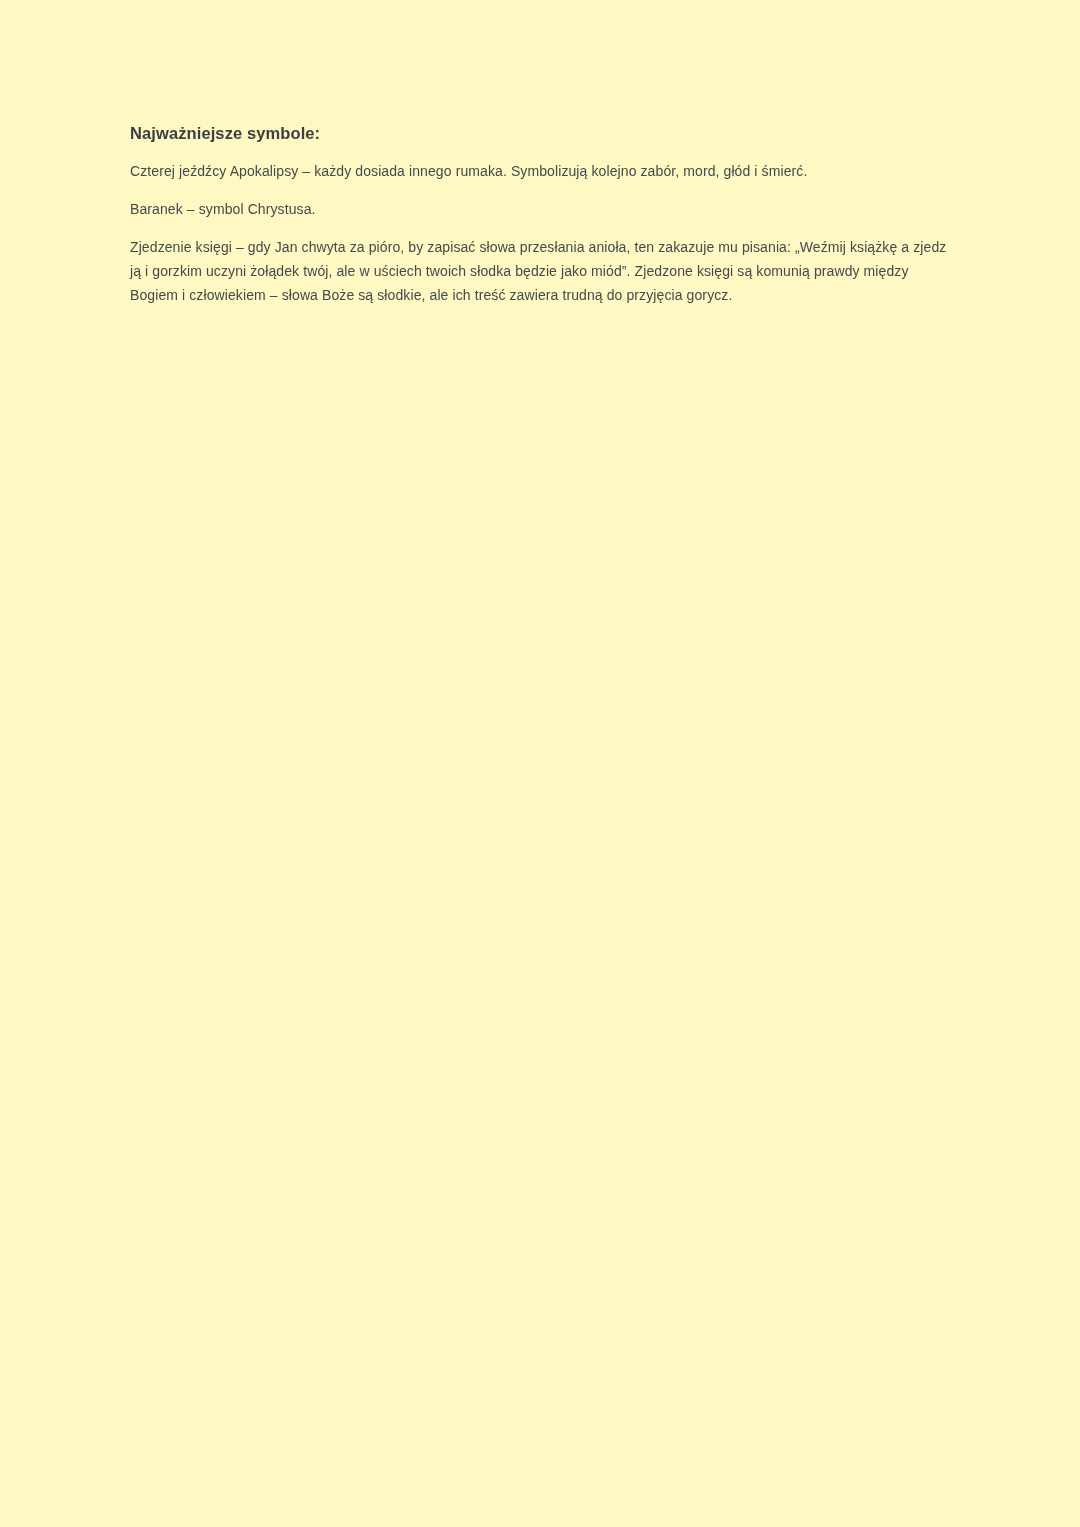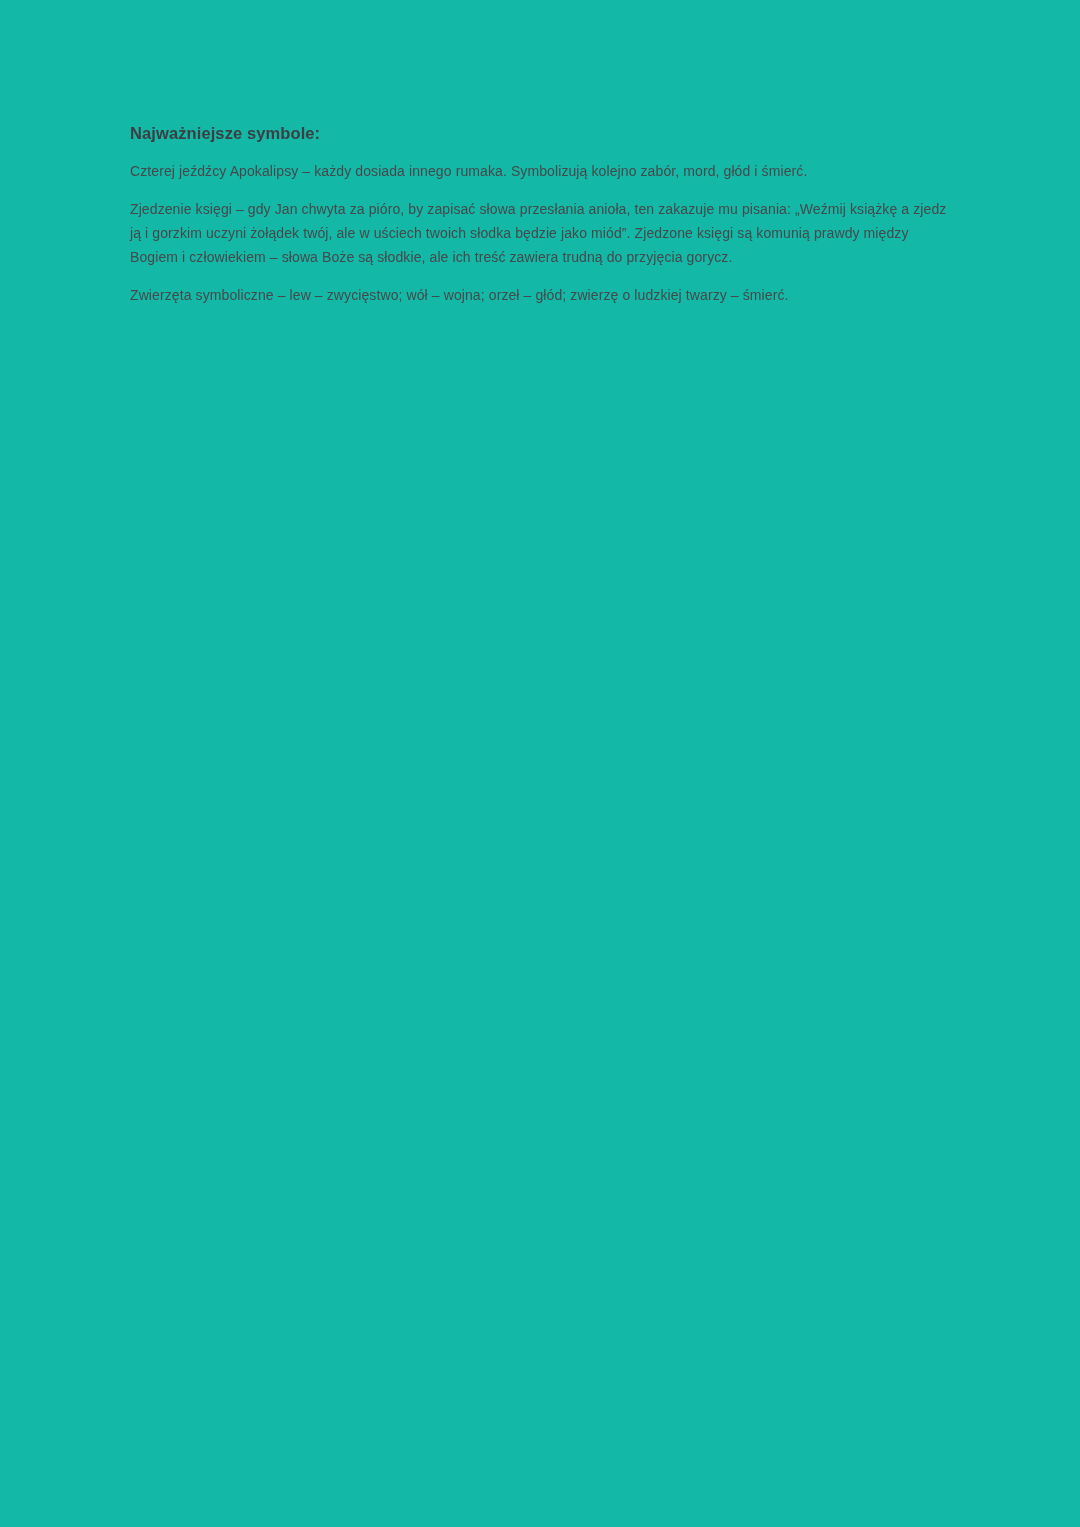--- a/index.html
+++ b/index.html
@@ -4,21 +4,21 @@
 <style>
   html, body {
     margin: 0;
     padding: 0;
     background: #ffffff;
   }
   .page {
     position: relative;
     width: 1080px;
     height: 1527px;
-    background: #14b8a6;
+    background: #fef9c3;
     font-family: "Liberation Sans", "DejaVu Sans", sans-serif;
     box-sizing: border-box;
   }
   .content {
     position: absolute;
     left: 130px;
     top: 121px;
     width: 828px;
   }
   .doc-heading {
@@ -39,16 +39,16 @@
     text-align: left;
   }
 </style>
 </head>
 <body>
 
 <div class="page">
   <div class="content">
     <h2 class="doc-heading">Najważniejsze symbole:</h2>
     <p class="doc-paragraph">Czterej jeźdźcy Apokalipsy – każdy dosiada innego rumaka. Symbolizują kolejno zabór, mord, głód i śmierć.</p>
+    <p class="doc-paragraph">Baranek – symbol Chrystusa.</p>
     <p class="doc-paragraph">Zjedzenie księgi – gdy Jan chwyta za pióro, by zapisać słowa przesłania anioła, ten zakazuje mu pisania: „Weźmij książkę a zjedz ją i gorzkim uczyni żołądek twój, ale w uściech twoich słodka będzie jako miód”. Zjedzone księgi są komunią prawdy między Bogiem i człowiekiem – słowa Boże są słodkie, ale ich treść zawiera trudną do przyjęcia gorycz.</p>
-    <p class="doc-paragraph">Zwierzęta symboliczne – lew – zwycięstwo; wół – wojna; orzeł – głód; zwierzę o ludzkiej twarzy – śmierć.</p>
   </div>
 </div>
 
 </body></html>

